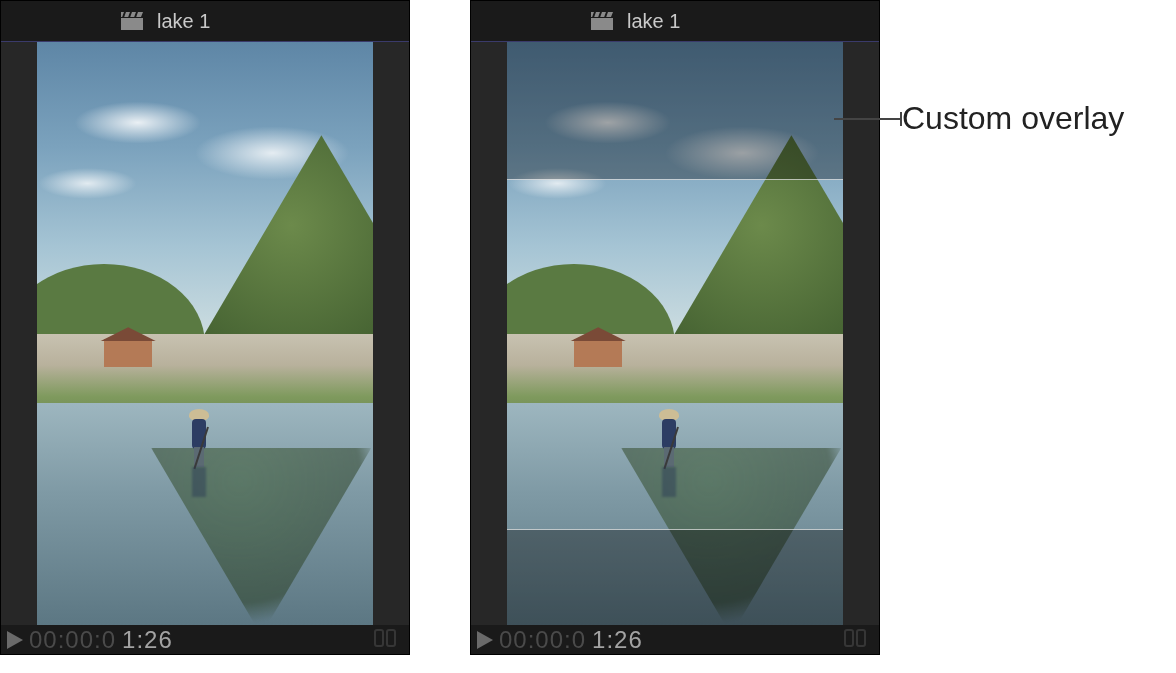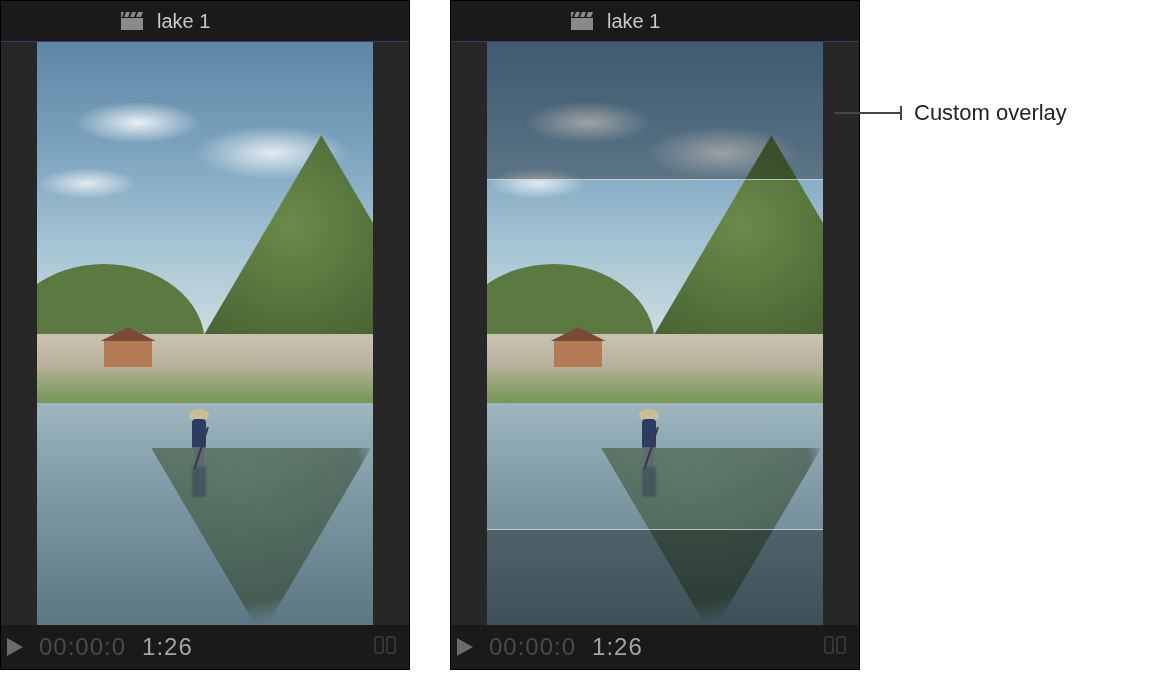--- a/index.html
+++ b/index.html
@@ -15,21 +15,21 @@
     display: flex;
     align-items: flex-start;
     padding: 0;
   }
   .viewer {
     width: 410px;
     background: #1a1a1a;
     border: 1px solid #000;
     display: flex;
     flex-direction: column;
-    margin-right: 40px;
+    margin-right: 60px;
     overflow: hidden;
   }
   .viewer:first-child { margin-left: 0; }
   .titlebar {
     height: 40px;
     display: flex;
     align-items: center;
     font-size: 20px;
     color: #c9c9c9;
     padding-left: 120px;
@@ -102,26 +102,26 @@
   
   
   .overlay-top, .overlay-bottom {
     position:absolute; left:0; right:0; background:rgba(0,0,0,0.32);
     border-bottom:1px solid rgba(255,255,255,.65);
   }
   .overlay-top { top:0; height:138px; }
   .overlay-bottom { bottom:0; height:96px; border-top:1px solid rgba(255,255,255,.65); border-bottom:none;}
   
   .timebar {
-    height: 44px;
+    height: 29px;
     background:#1a1a1a;
     display:flex;
     align-items:center;
     padding: 0 10px 0 6px;
-    gap:16px;
+    gap:6px;
     color:#5a5a5a;
     font-size:24px;
     font-family: "Helvetica Neue", Arial, sans-serif;
     letter-spacing:1px;
   }
   .play-icon svg{display:block;}
   .tc-dim { color:#4a4a4a; }
   .tc-bright { color:#a3a3a3; }
   .spacer { flex:1; }
   .loop-icon { opacity:.35; }
@@ -134,21 +134,21 @@
     display:flex;
     align-items:center;
   }
   .callout-line {
     width: 68px; height:2px; background:#444; position:relative;
   }
   .callout-line::after{
     content:""; position:absolute; right:0; top:-6px; width:2px; height:14px; background:#444;
   }
   .callout-text {
-    font-size:22px; color:#222; margin-left:12px; white-space:nowrap;
+    font-size:32px; color:#222; white-space:nowrap;
   }
 </style>
 </head>
 <body>
 
 <div class="row">
 
   <div class="viewer">
     <div class="titlebar">
       <span class="clapper-icon">

